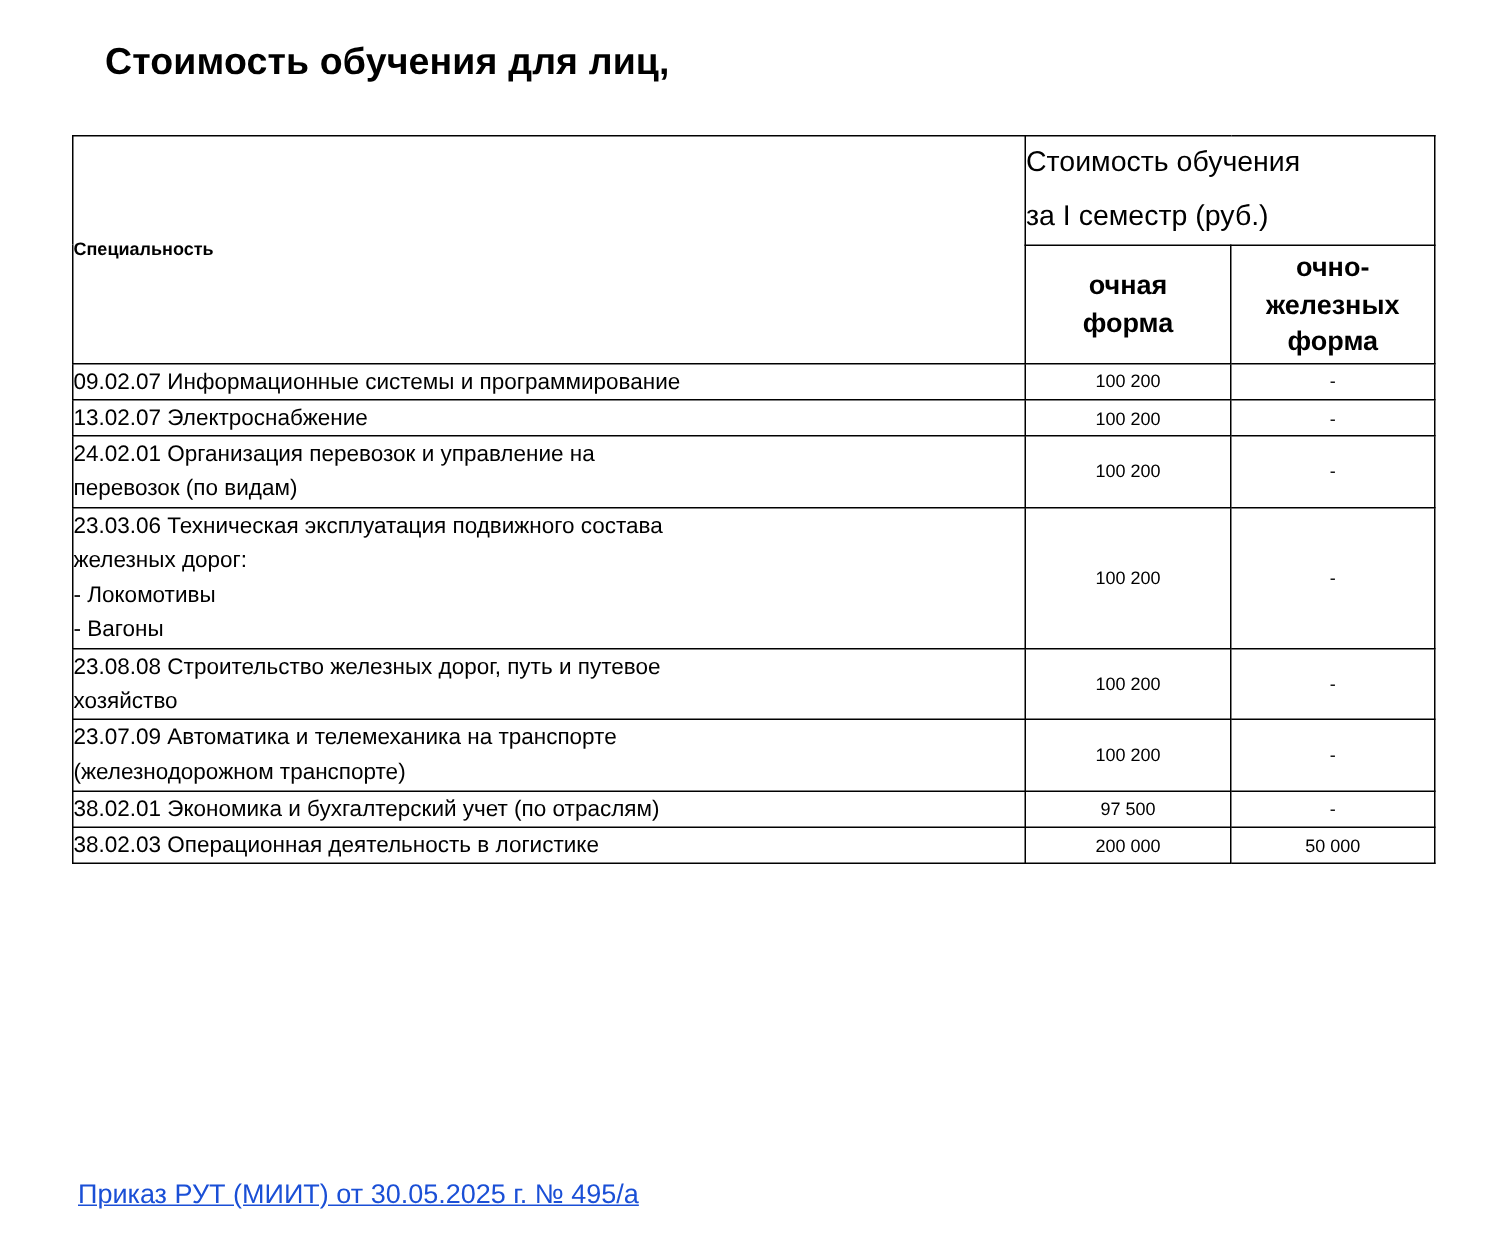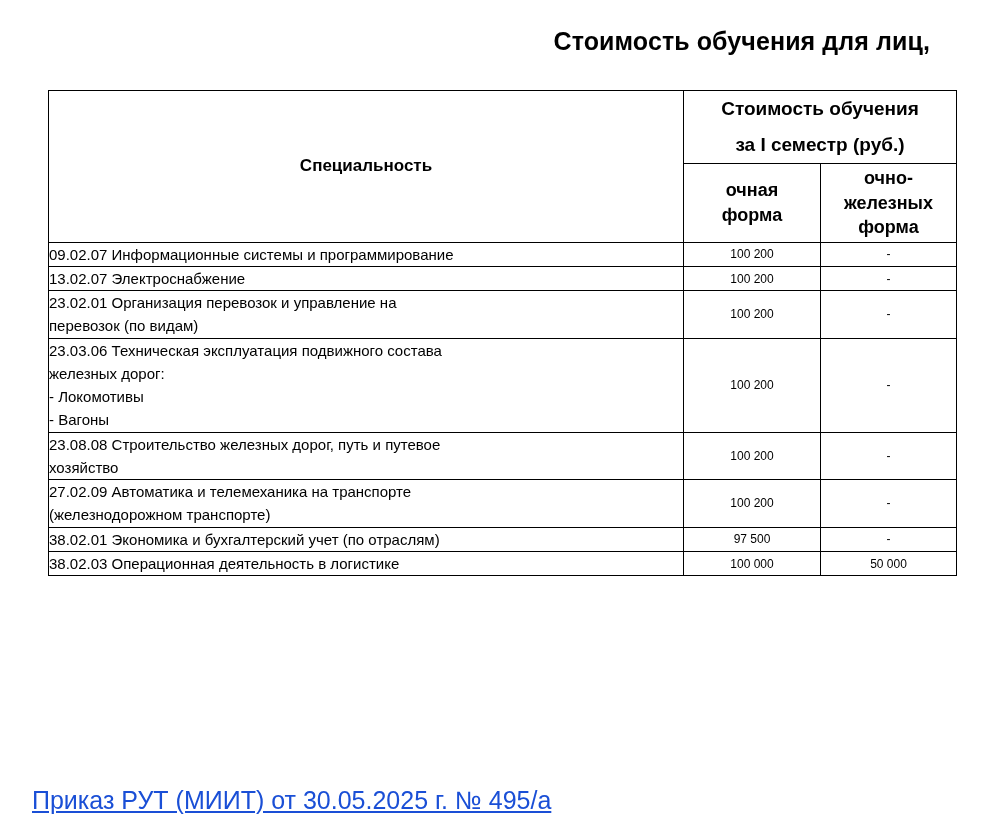--- a/index.html
+++ b/index.html
@@ -16,21 +16,21 @@
     overflow: hidden;
   }
   .page {
     width: 1000px;
     height: 838px;
     box-sizing: border-box;
     padding: 0;
     position: relative;
   }
   .title {
-    text-align: right;
+    text-align: left;
     font-size: 25px;
     font-weight: bold;
     line-height: 1.42;
     margin: 24px auto 0 auto;
     width: 860px;
     letter-spacing: 0.1px;
   }
   .title-line {
     display: block;
   }
@@ -39,29 +39,28 @@
     margin: 30px 0 0 48px;
     width: 908px;
     table-layout: fixed;
   }
   table.cost-table td, table.cost-table th {
     border: 1px solid #000000;
     padding: 0;
     vertical-align: middle;
   }
   .hdr-spec {
-    text-align: center;
+    text-align: left;
     font-weight: bold;
-    font-size: 17px;
+    font-size: 12px;
     height: 148px;
     padding: 0 10px;
   }
   .hdr-cost {
-    text-align: center;
-    font-weight: bold;
+    font-weight: normal;
     font-size: 19px;
     line-height: 1.9;
     padding: 8px 6px 10px 6px;
   }
   .hdr-form {
     text-align: center;
     font-weight: bold;
     font-size: 18px;
     line-height: 1.35;
     padding: 8px 4px 10px 4px;
@@ -76,23 +75,23 @@
   td.val {
     font-size: 12px;
     text-align: center;
     padding: 6px 4px;
   }
   .spec-line {
     display: block;
   }
   .footer-link {
     position: absolute;
-    left: 32px;
+    left: 52px;
     top: 762px;
-    font-size: 25px;
+    font-size: 18px;
     color: #1a4fd6;
     text-decoration: underline;
     cursor: pointer;
     text-align: right;
   }
   col.c1 { width: 635px; }
   col.c2 { width: 137px; }
   col.c3 { width: 136px; }
 </style>
 </head>
@@ -141,21 +140,21 @@
       <tr>
         <td class="spec">
           <span class="spec-line">13.02.07 Электроснабжение</span>
         </td>
         <td class="val">100 200</td>
         <td class="val">-</td>
       </tr>
 
       <tr>
         <td class="spec">
-          <span class="spec-line">23.02.01 Организация перевозок и управление на</span>
+          <span class="spec-line">24.02.01 Организация перевозок и управление на</span>
           <span class="spec-line">перевозок (по видам)</span>
         </td>
         <td class="val">100 200</td>
         <td class="val">-</td>
       </tr>
 
       <tr>
         <td class="spec">
           <span class="spec-line">23.03.06 Техническая эксплуатация подвижного состава</span>
           <span class="spec-line">железных дорог:</span>
@@ -170,40 +169,40 @@
         <td class="spec">
           <span class="spec-line">23.08.08 Строительство железных дорог, путь и путевое</span>
           <span class="spec-line">хозяйство</span>
         </td>
         <td class="val">100 200</td>
         <td class="val">-</td>
       </tr>
 
       <tr>
         <td class="spec">
-          <span class="spec-line">27.02.09 Автоматика и телемеханика на транспорте</span>
+          <span class="spec-line">23.07.09 Автоматика и телемеханика на транспорте</span>
           <span class="spec-line">(железнодорожном транспорте)</span>
         </td>
         <td class="val">100 200</td>
         <td class="val">-</td>
       </tr>
 
       <tr>
         <td class="spec">
           <span class="spec-line">38.02.01 Экономика и бухгалтерский учет (по отраслям)</span>
         </td>
         <td class="val">97 500</td>
         <td class="val">-</td>
       </tr>
 
       <tr>
         <td class="spec">
           <span class="spec-line">38.02.03 Операционная деятельность в логистике</span>
         </td>
-        <td class="val">100 000</td>
+        <td class="val">200 000</td>
         <td class="val">50 000</td>
       </tr>
     </tbody>
   </table>
 
   <a class="footer-link" href="#" style="color: rgb(26, 79, 214);">Приказ РУТ (МИИТ) от 30.05.2025 г. № 495/а</a>
 
 </div>
 
 </body></html>

